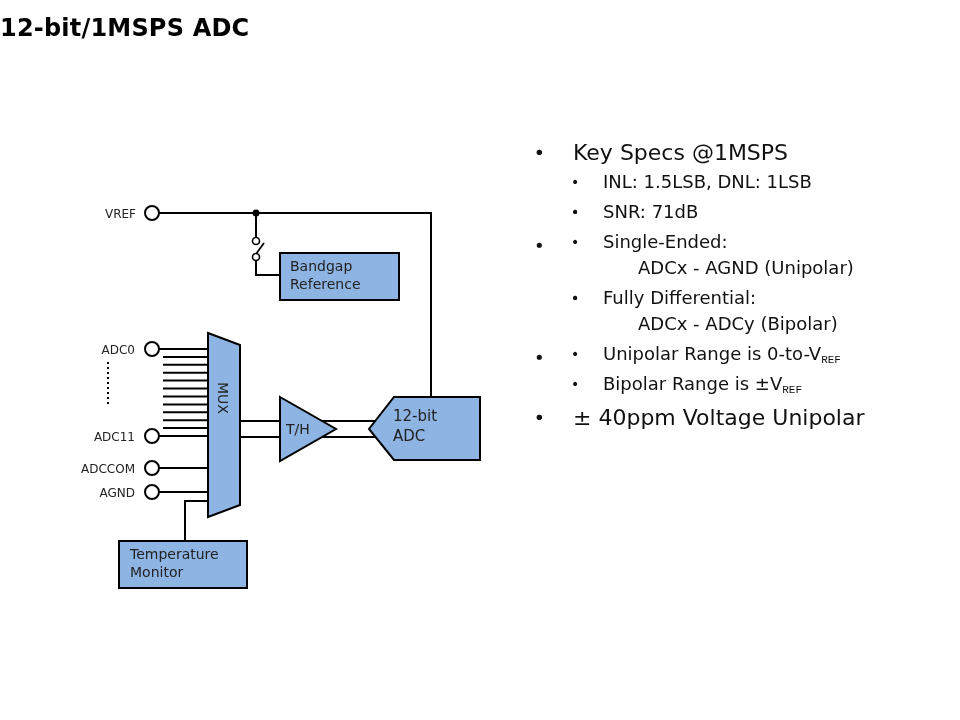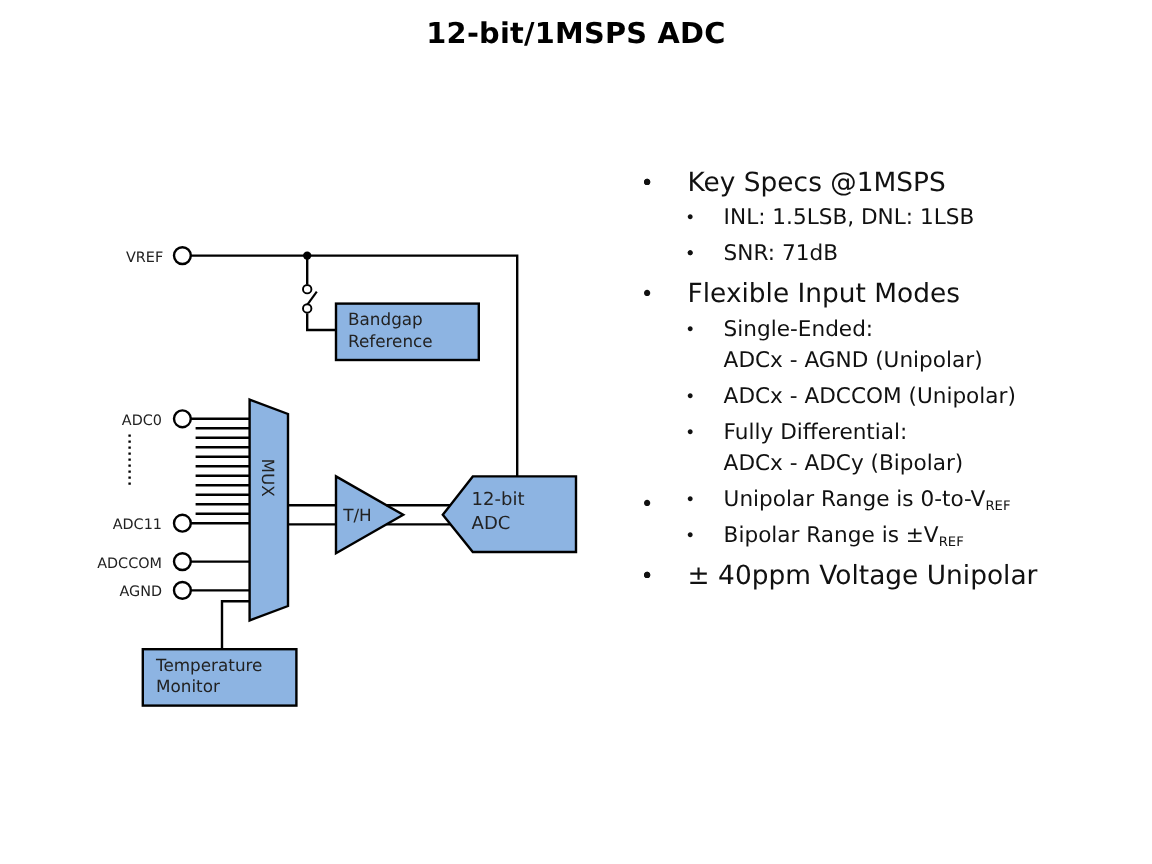--- a/index.html
+++ b/index.html
@@ -1,27 +1,27 @@
 <!DOCTYPE html>
 <html><head>
 <meta charset="utf-8">
 <style>
   html, body { margin: 0; padding: 0; background: #ffffff; }
   body { width: 960px; height: 720px; position: relative; overflow: hidden; font-family: "DejaVu Sans", sans-serif; color: #000; }
-  .title { position: absolute; left: 0; top: 14px; width: 960px; text-align: center; font-family: "DejaVu Sans", sans-serif; font-weight: bold; font-size: 24px; letter-spacing: 0.2px; }
+  .title { position: absolute; left: 0; top: 14px; width: 960px; text-align: left; font-family: "DejaVu Sans", sans-serif; font-weight: bold; font-size: 24px; letter-spacing: 0.2px; }
   svg.diagram { position: absolute; left: 0; top: 0; }
   .dtext { font-family: "DejaVu Sans", sans-serif; fill: #222; }
   .bullets { position: absolute; left: 534px; top: 136px; width: 420px; }
   .b1 { position: relative; font-size: 22px; line-height: 33px; padding-left: 39px; white-space: nowrap; color: #111; }
   .b1 .dot, .b2 .dot { position: absolute; left: 0; top: 0; }
   .b1 .dot { font-size: 18px; }
   .b2 { position: relative; font-size: 18px; line-height: 26px; padding-left: 69px; white-space: nowrap; color: #111; margin-bottom: 4px; }
   .b2 .dot { left: 37px; font-size: 14px; }
-  .b2 .l2 { display: block; }
-  sub { font-size: 11px; vertical-align: -3px; line-height: 0; }
+  .b2 .l2 { display: block; margin-left: 35px; }
+  sub { font-size: 11px; vertical-align: -3px; line-height: 0; font-family: Liberation Mono, monospace; }
 </style>
 </head>
 <body>
 
 <div class="title">12-bit/1MSPS ADC</div>
 
 <svg class="diagram" width="960" height="720" viewBox="0 0 960 720">
 
   <circle cx="152" cy="213" r="7" fill="#fff" stroke="#000" stroke-width="2"></circle>
   <text class="dtext" x="136" y="218" font-size="12" text-anchor="end">VREF</text>
@@ -87,22 +87,22 @@
   <text class="dtext" x="130" y="559" font-size="14">Temperature</text>
   <text class="dtext" x="130" y="577" font-size="14">Monitor</text>
 </svg>
 
 <div class="bullets" id="bullets">
     <div class="b1"><span class="dot">•</span></div>
     <div class="b1"><span class="dot">•</span><span>Key Specs @1MSPS</span></div>
     <div class="b2"><span class="dot">•</span><span>INL: 1.5LSB, DNL: 1LSB</span></div>
     <div class="b2"><span class="dot">•</span></div>
     <div class="b2"><span class="dot">•</span><span>SNR: 71dB</span></div>
-    <div class="b1"><span class="dot">•</span><span>Flexible Input Modes</span></div>
+    <div class="b1"><span class="dot">•</span></div>
     <div class="b2"><span class="dot">•</span><span>Single-Ended:</span><span class="l2">ADCx - AGND (Unipolar)</span></div>
-    <div class="b2"><span class="dot">•</span><span class="l2">ADCx - ADCCOM (Unipolar)</span></div>
+    <div class="b2"><span class="dot">•</span></div>
     <div class="b2"><span class="dot">•</span><span>Fully Differential:</span><span class="l2">ADCx - ADCy (Bipolar)</span></div>
     <div class="b1"><span class="dot">•</span></div>
     <div class="b2"><span class="dot">•</span><span>Unipolar Range is 0-to-V</span><sub>REF</sub></div>
     <div class="b2"><span class="dot">•</span><span>Bipolar Range is ±V</span><sub>REF</sub></div>
     <div class="b1"><span class="dot">•</span></div>
     <div class="b1"><span class="dot">•</span><span>± 40ppm Voltage Unipolar</span></div>
   </div>
 
 </body></html>

